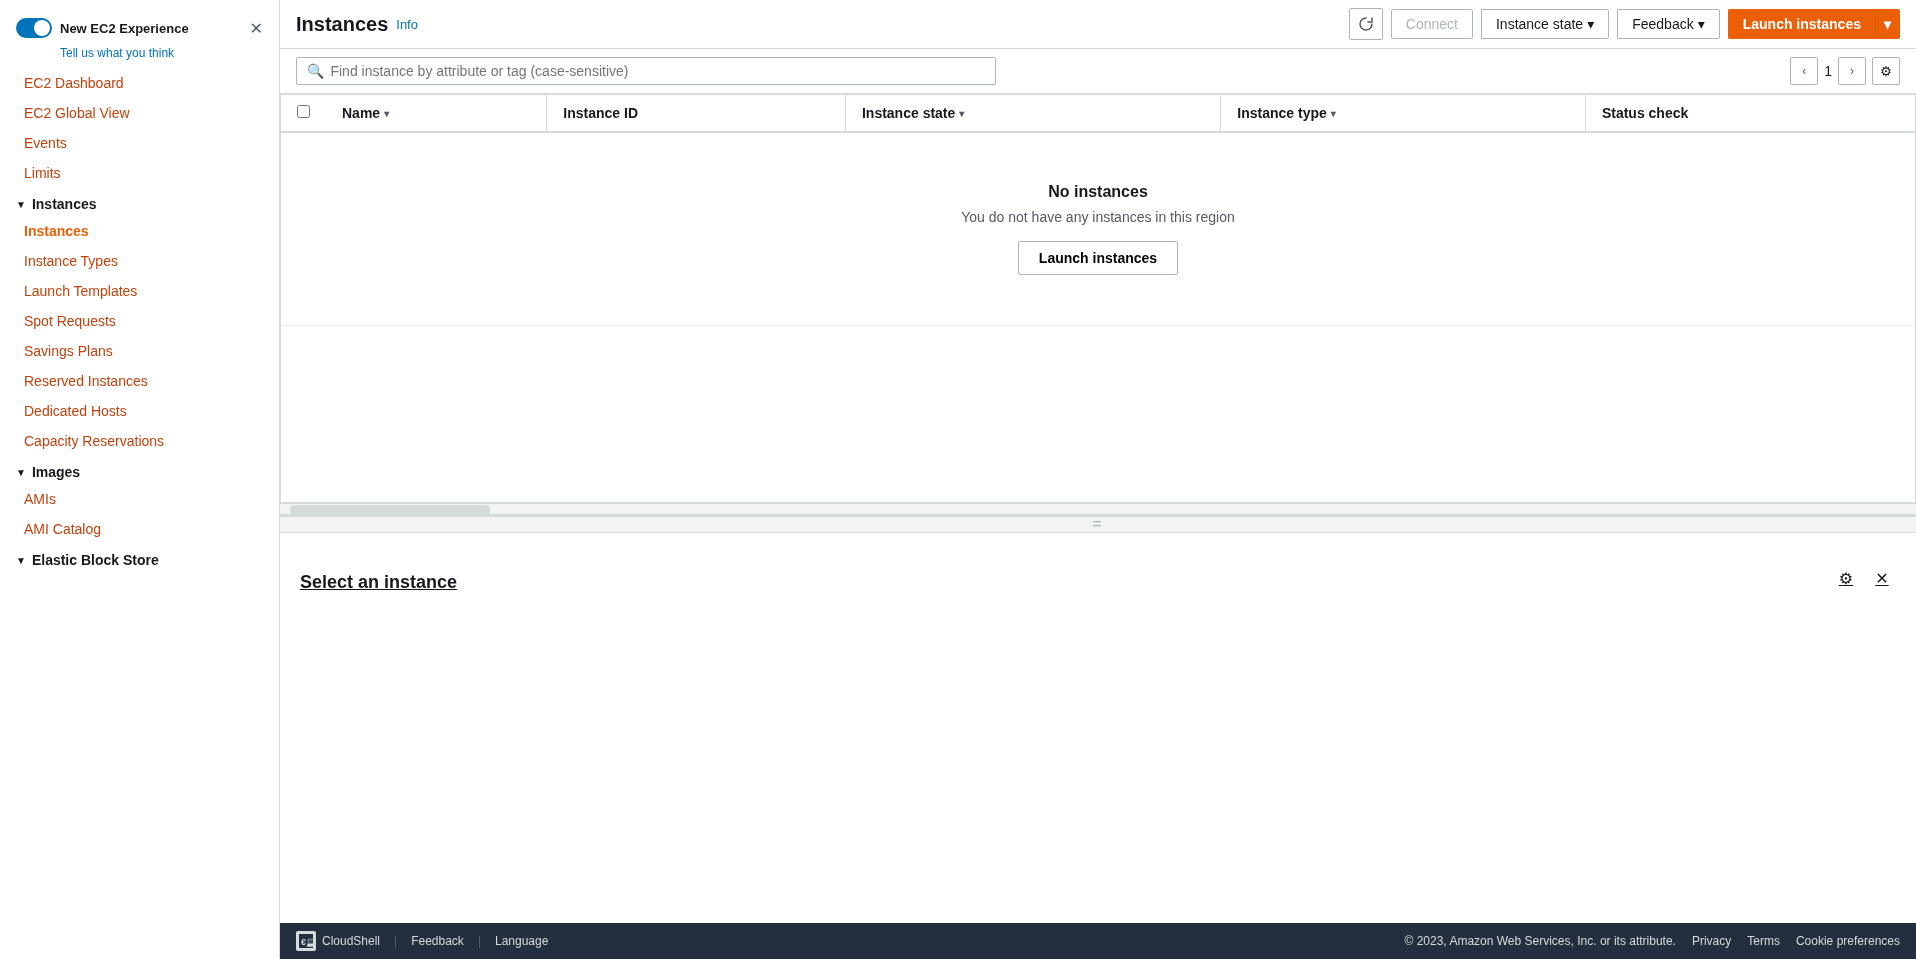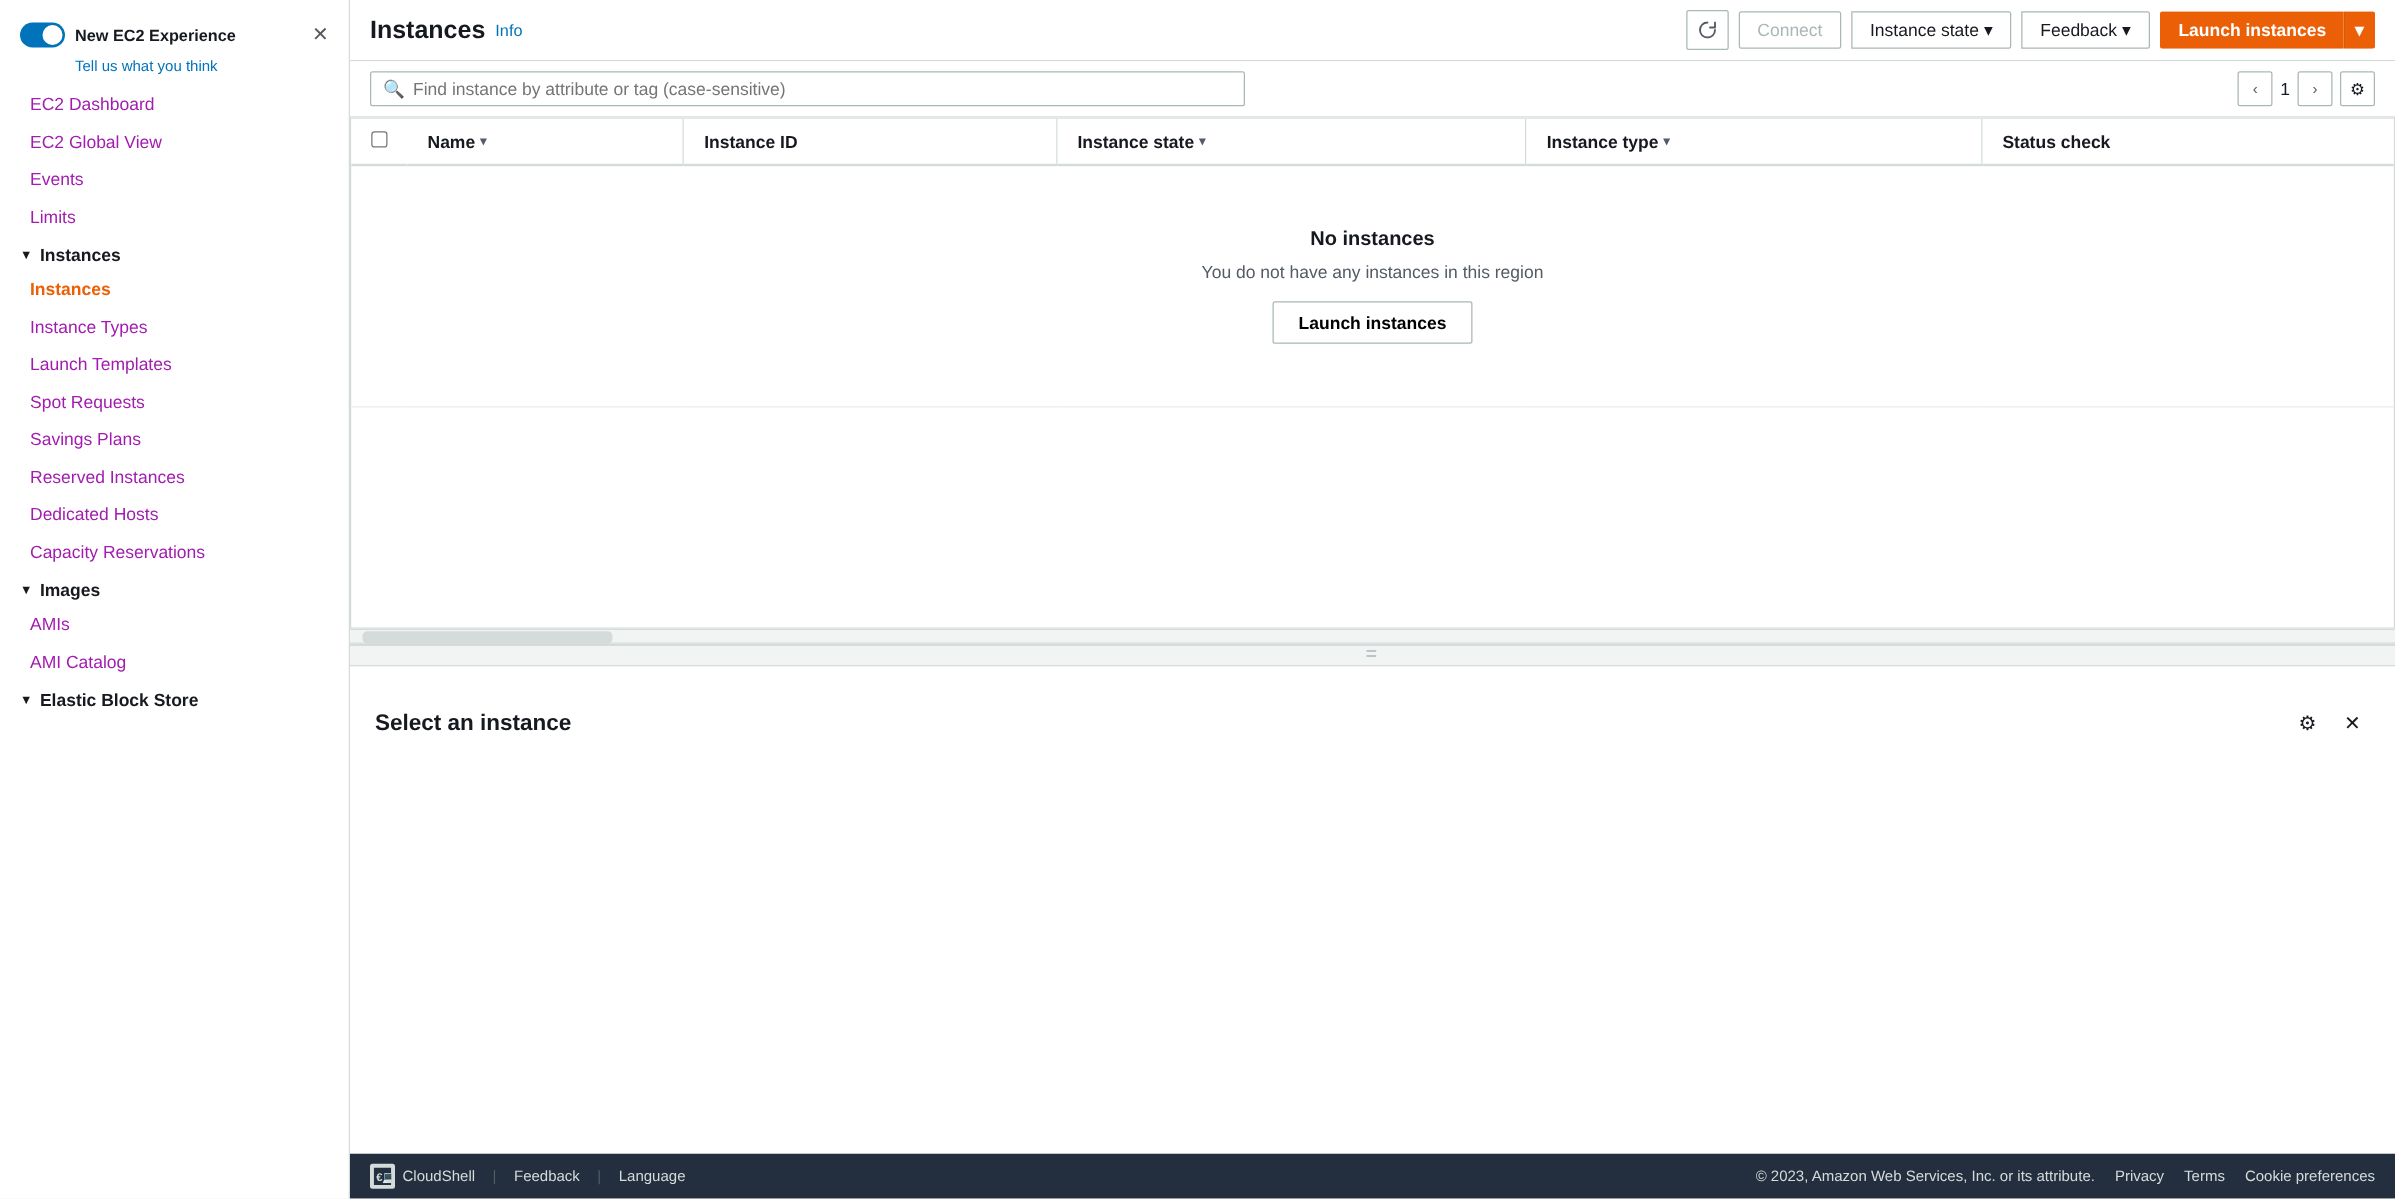--- a/index.html
+++ b/index.html
@@ -10,21 +10,21 @@
 
     
     .sidebar { width: 280px; background: #fff; border-right: 1px solid #d5dbdb; overflow-y: auto; flex-shrink: 0; padding: 10px 0; }
     .sidebar-toggle { display: flex; align-items: center; gap: 8px; padding: 8px 16px; font-size: 13px; justify-content: space-between; }
     .toggle-switch { width: 36px; height: 20px; background: #0073bb; border-radius: 10px; position: relative; cursor: pointer; }
     .toggle-knob { width: 16px; height: 16px; background: white; border-radius: 50%; position: absolute; top: 2px; right: 2px; }
     .sidebar-toggle-text { font-size: 13px; font-weight: 600; color: #16191f; }
     .sidebar-close { margin-left: auto; cursor: pointer; color: #545b64; font-size: 16px; }
     .sidebar-subtitle { font-size: 12px; color: #0073bb; padding: 0 16px 8px 60px; cursor: pointer; }
 
-    .sidebar-nav-item { padding: 7px 16px 7px 24px; cursor: pointer; color: #a21caf; font-size: 14px; }
+    .sidebar-nav-item { padding: 7px 16px 7px 24px; cursor: pointer; color: #c2410c; font-size: 14px; }
     .sidebar-nav-item.active { color: #eb5f07; font-weight: 600; }
 
     .sidebar-section { padding: 8px 16px 4px 16px; display: flex; align-items: center; gap: 6px; cursor: pointer; font-weight: 700; font-size: 14px; color: #16191f; }
     .sidebar-section .chevron { font-size: 10px; }
 
     
     .page-header { background: #fff; padding: 8px 16px; display: flex; align-items: center; gap: 8px; border-bottom: 1px solid #d5dbdb; }
     .page-title { font-size: 20px; font-weight: 700; color: #16191f; }
     .info-link { font-size: 13px; color: #0073bb; cursor: pointer; }
     .header-actions { margin-left: auto; display: flex; align-items: center; gap: 8px; justify-content: space-between; }
@@ -69,21 +69,21 @@
     .empty-launch-btn { padding: 8px 20px; border: 1px solid #aab7b8; border-radius: 2px; background: #fff; cursor: pointer; font-size: 14px; font-weight: 700; }
 
     
     .scrollbar-track { height: 12px; background: #f2f3f3; border-top: 1px solid #d5dbdb; border-bottom: 1px solid #d5dbdb; position: relative; }
     .scrollbar-thumb { height: 10px; width: 200px; background: #d5dbdb; border-radius: 4px; position: absolute; left: 10px; top: 1px; }
 
     
     .bottom-panel { background: #fff; border-top: 2px solid #d5dbdb; flex: 1; min-height: 300px; }
     .bottom-panel-drag { height: 16px; background: #f2f3f3; display: flex; align-items: center; justify-content: center; cursor: ns-resize; border-bottom: 1px solid #d5dbdb; }
     .drag-handle { color: #aab7b8; font-size: 16px; letter-spacing: 2px; }
-    .bottom-panel-header { padding: 32px 20px; display: flex; align-items: center; justify-content: space-between; }
+    .bottom-panel-header { padding: 32px 20px; display: flex; align-items: flex-end; justify-content: space-between; text-decoration: underline; }
     .bottom-panel-title { font-size: 18px; font-weight: 700; }
     .bottom-panel-actions { display: flex; gap: 8px; }
     .panel-icon-btn { width: 28px; height: 28px; border: none; background: transparent; cursor: pointer; display: flex; align-items: center; justify-content: center; color: #16191f; font-size: 16px; }
 
     
     .footer { background: #232f3e; color: #d5dbdb; font-size: 12px; padding: 8px 16px; display: flex; align-items: center; gap: 16px; }
     .footer-left { display: flex; align-items: center; gap: 6px; }
     .cloudshell-icon { width: 20px; height: 20px; background: #d5dbdb; border-radius: 2px; display: flex; align-items: center; justify-content: center; font-size: 10px; color: #232f3e; font-weight: 700; cursor: pointer; }
     .footer-center { margin-left: auto; }
     .footer-right { display: flex; gap: 16px; }

